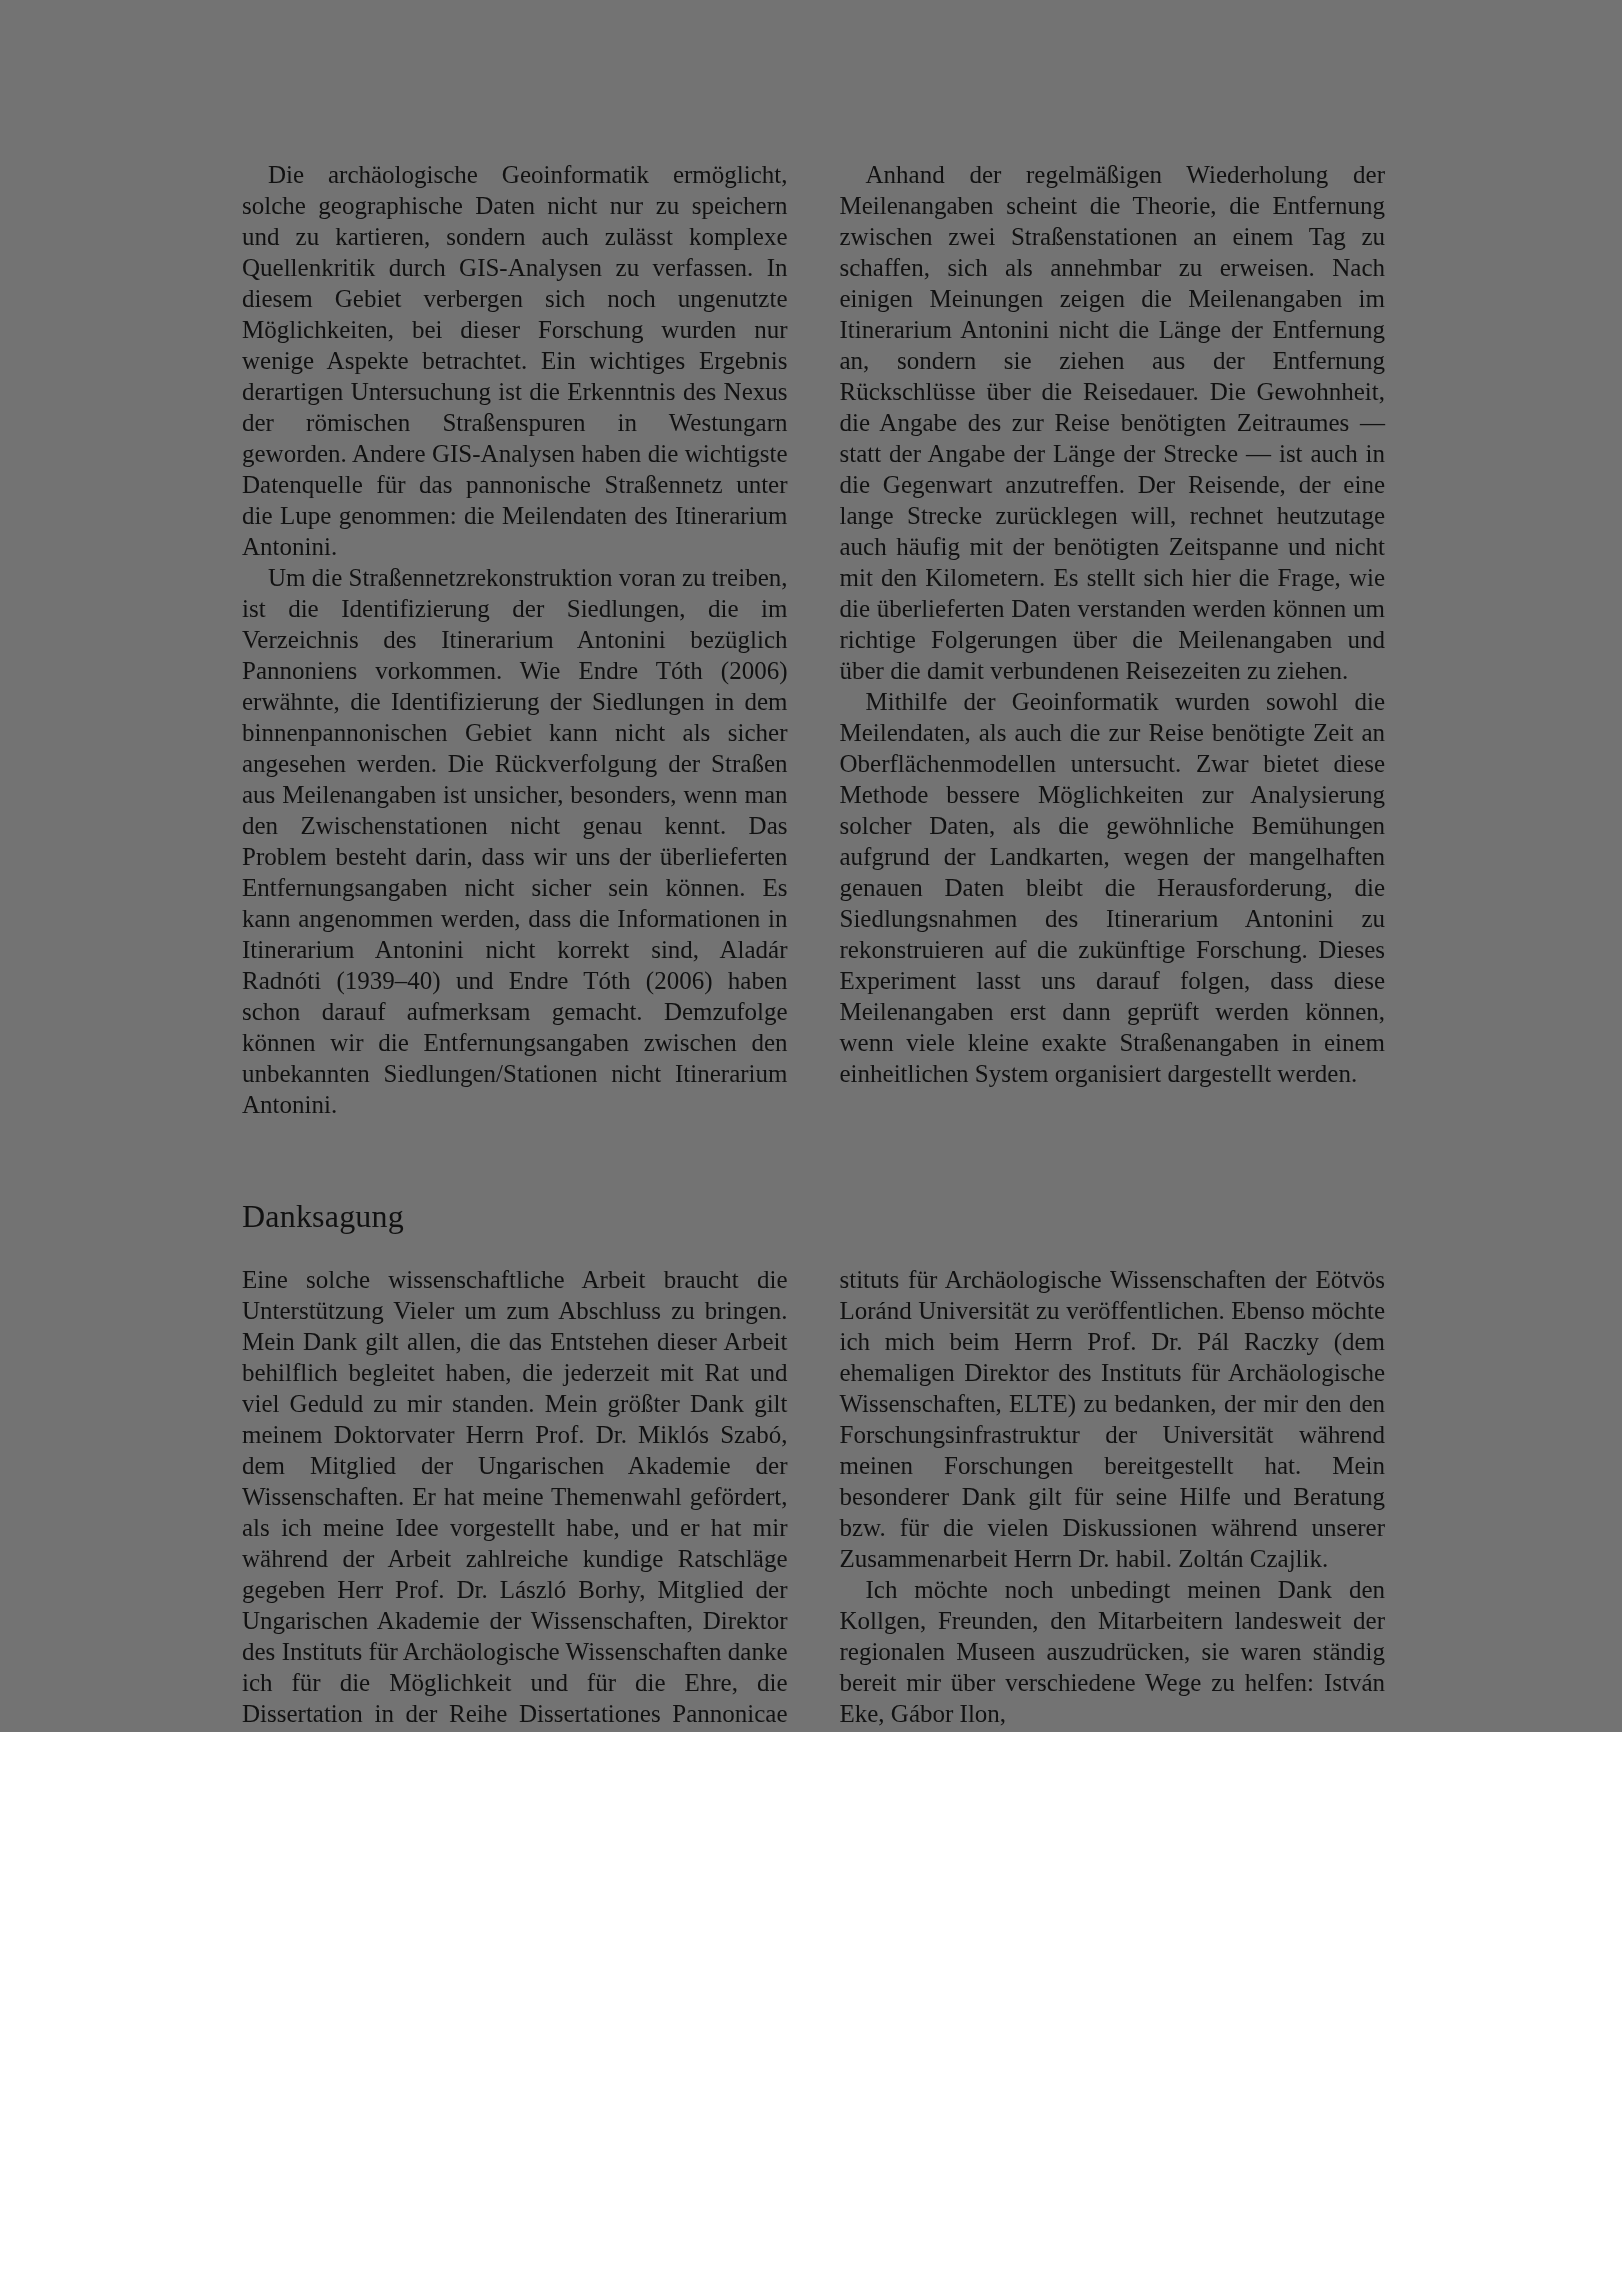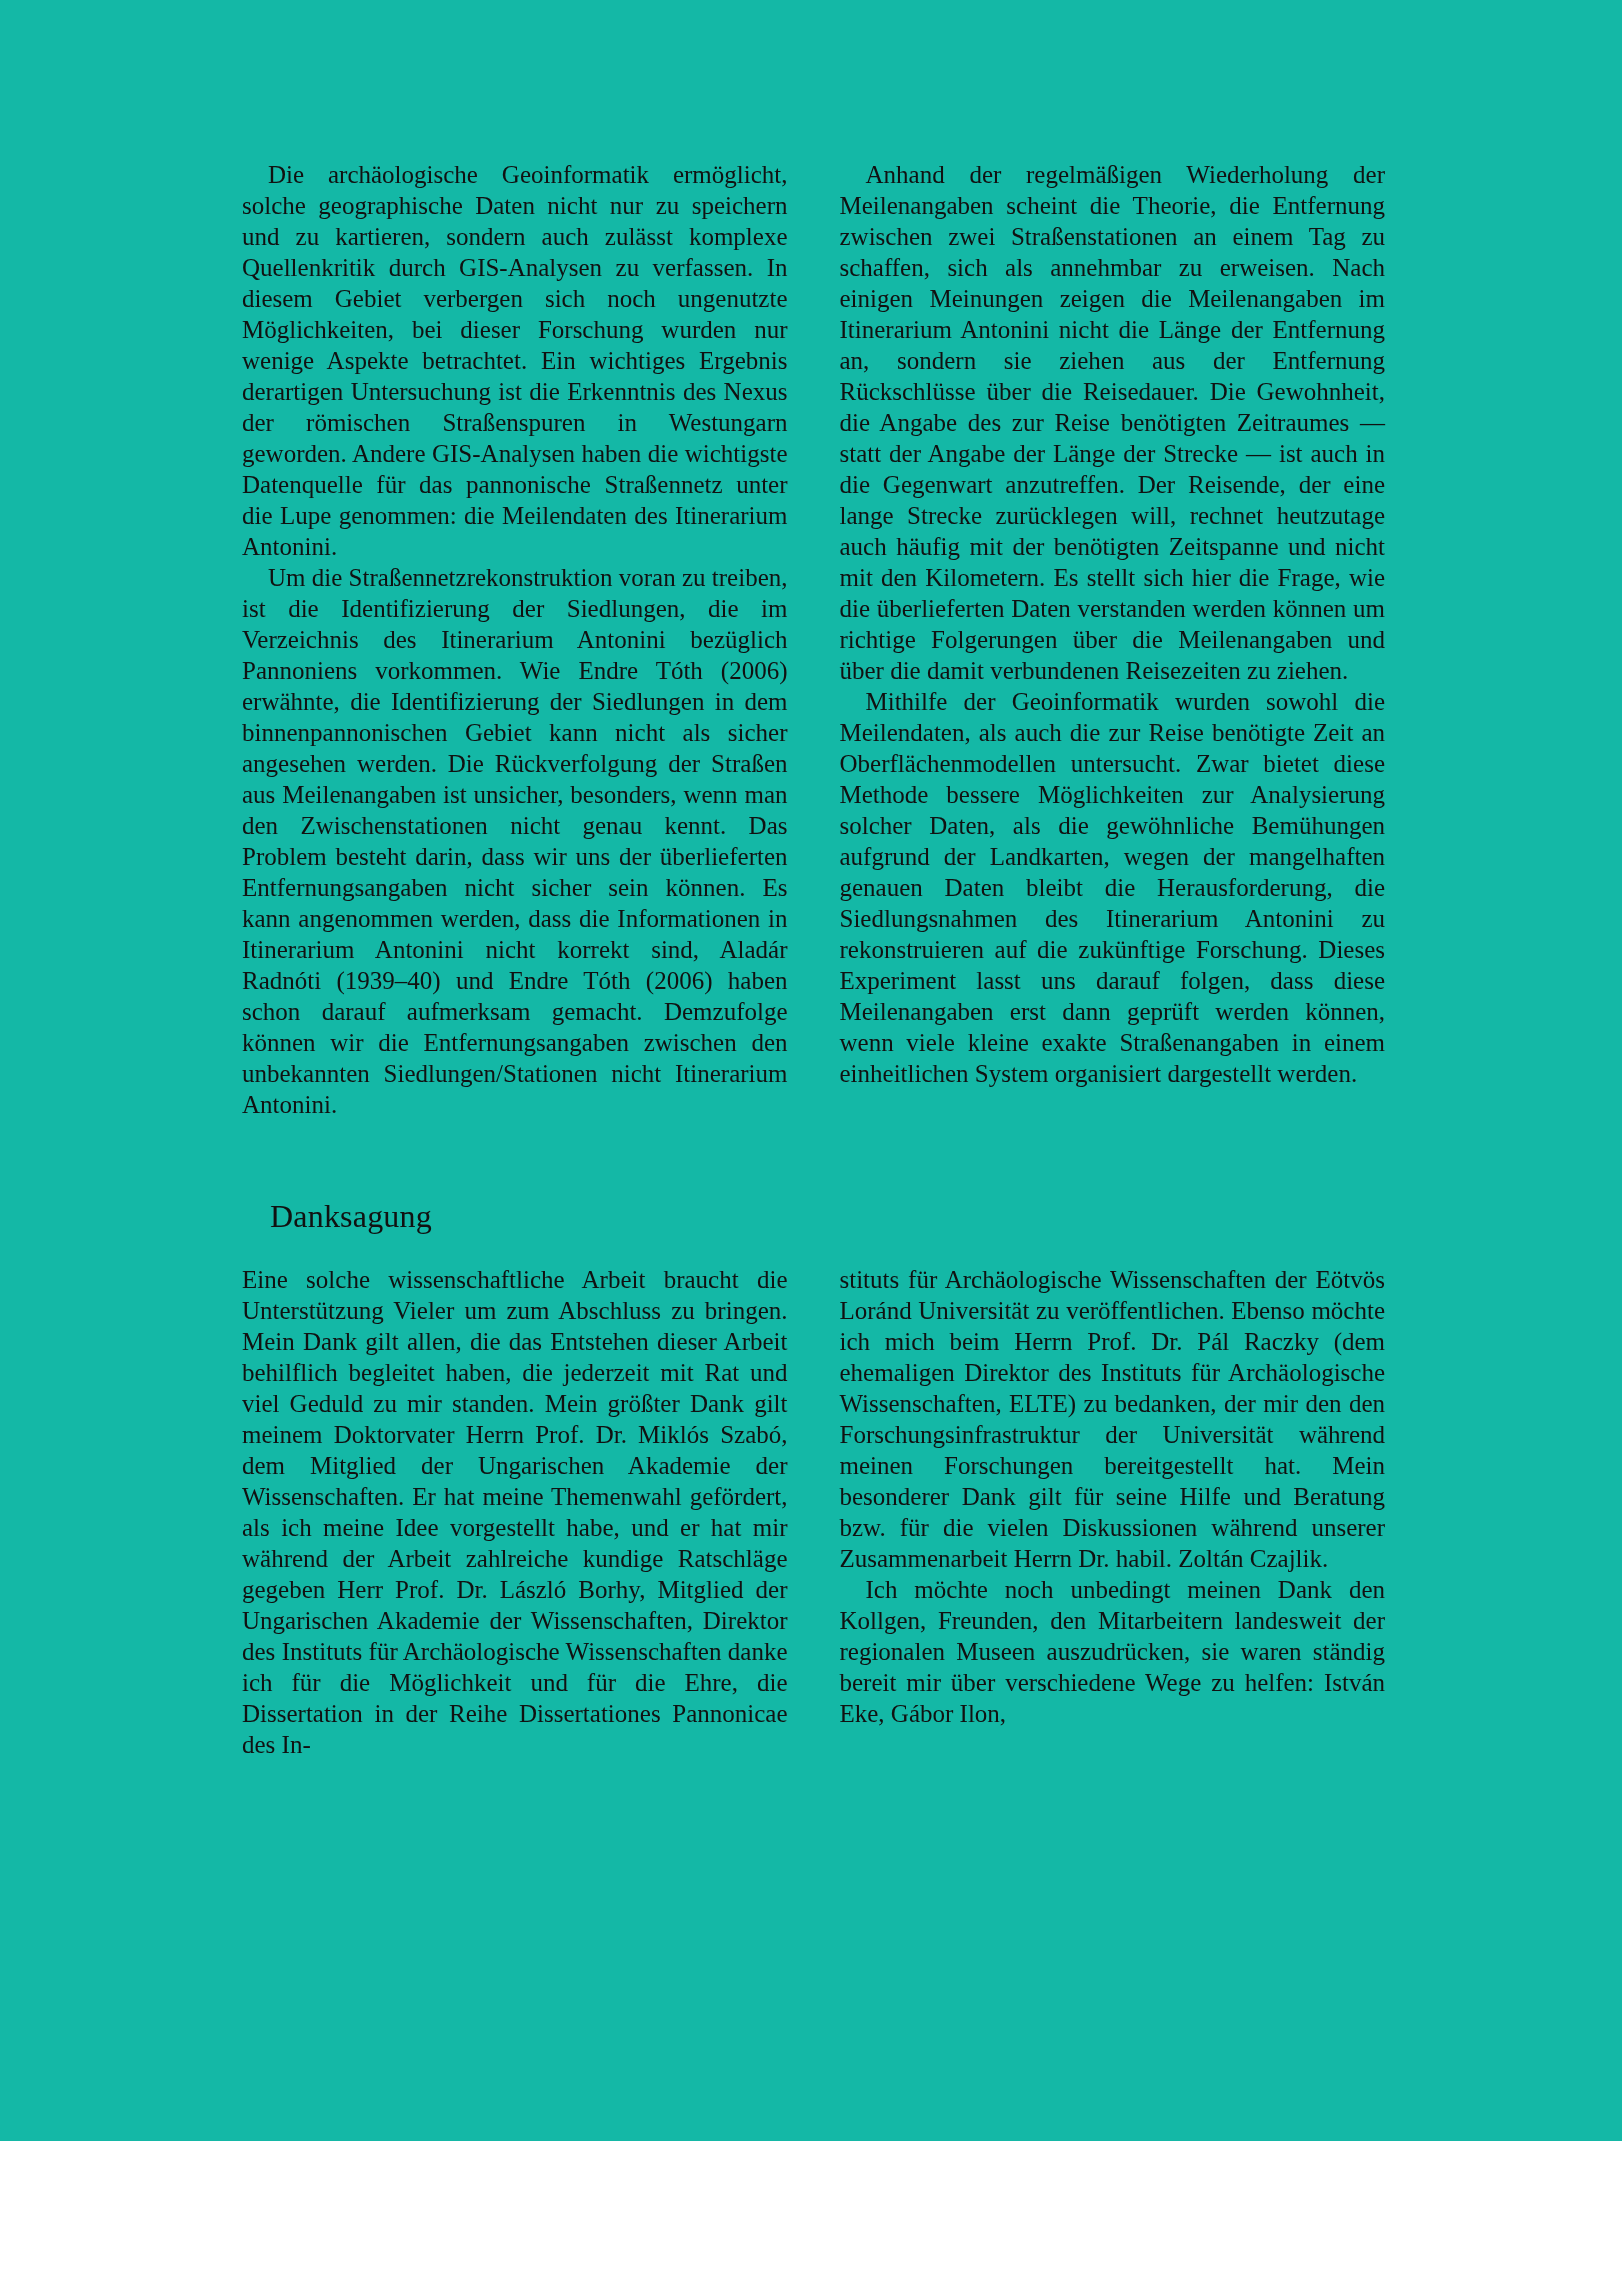--- a/index.html
+++ b/index.html
@@ -3,22 +3,22 @@
 <meta charset="utf-8">
 <style>
   html, body {
     margin: 0;
     padding: 0;
     background: #ffffff;
   }
   .page {
     position: relative;
     width: 1623px;
-    height: 2141px;
-    background: #14b8a6;
+    height: 1732px;
+    background: #737373;
     font-family: "Liberation Serif", "DejaVu Serif", serif;
     color: #111111;
     box-sizing: border-box;
   }
   .content {
     position: absolute;
     left: 242px;
     top: 159px;
     width: 1143px;
   }
@@ -46,21 +46,20 @@
   .section-title {
     font-size: 32px;
     line-height: 38px;
     margin: 0;
     font-weight: normal;
     letter-spacing: 0.2px;
   }
   .ack-head-wrap {
     margin-top: 77px;
     margin-bottom: 29px;
-    margin-left: 28px;
   }
   .folio {
     position: absolute;
     left: 0;
     top: 2139px;
     width: 1623px;
     text-align: center;
     font-size: 16px;
     font-family: "Liberation Serif", "DejaVu Serif", serif;
     color: #111111;

